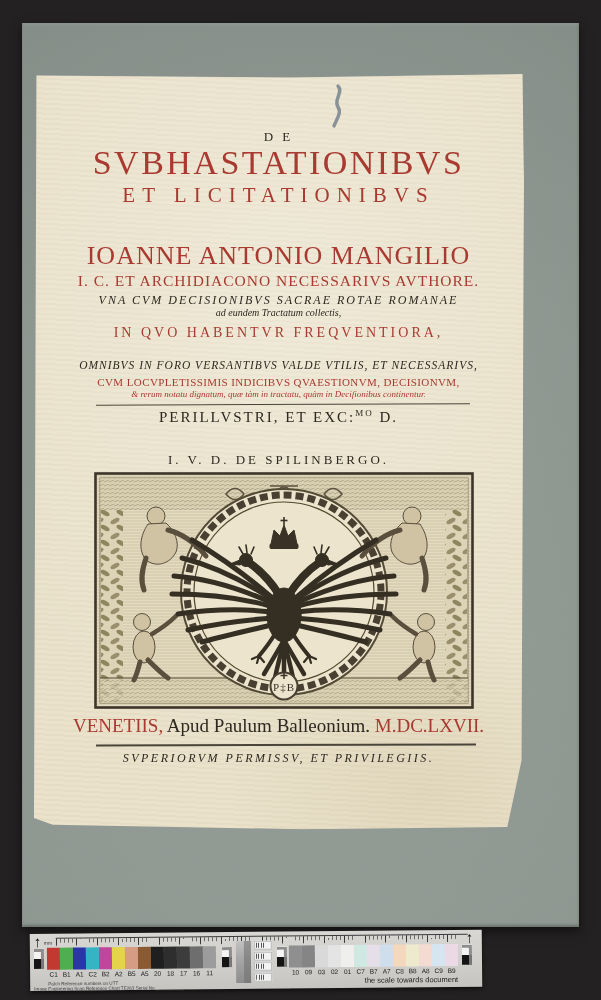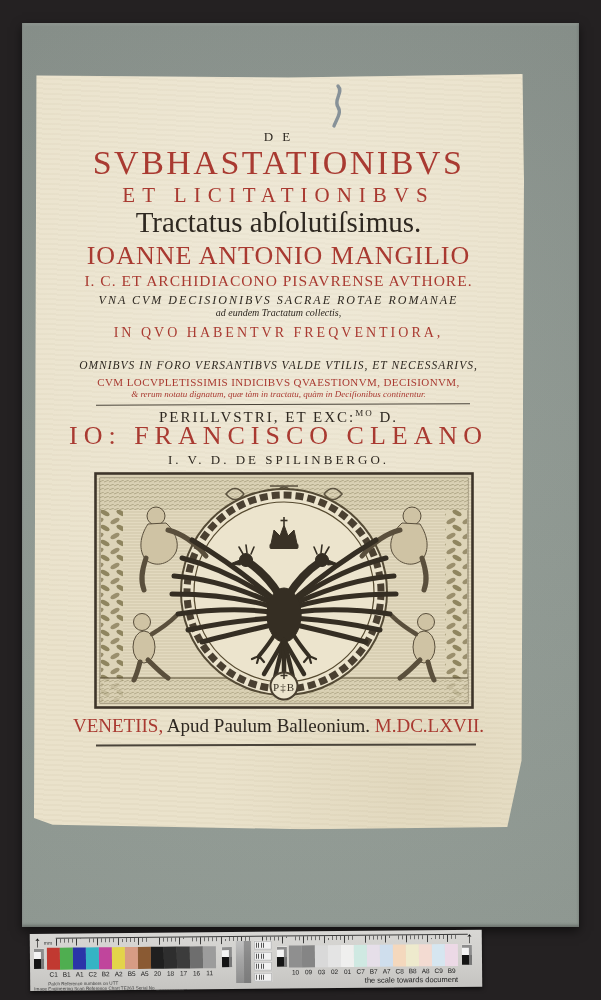--- a/index.html
+++ b/index.html
@@ -75,46 +75,44 @@
     <svg id="squiggle" viewBox="0 0 30 48">
       <path d="M17,4 C23,10 12,18 17,25 C21,31 15,38 13,44" fill="none" stroke="var(--pencil,#76838e)" stroke-width="3.4" stroke-linecap="round" opacity="0.85"></path>
     </svg>
 
     <div class="cline ls3" style="top:55px;font-size:13px;">D E</div>
 
     <div class="cline red" style="top:70px;font-size:34px;letter-spacing:2.5px;">SVBHASTATIONIBVS</div>
 
     <div class="cline red" style="top:109px;font-size:21px;letter-spacing:7px;">ET LICITATIONIBVS</div>
 
-    <div class="cline" style="top:132px;font-size:29px;">Tractatus abſolutiſsimus.</div>
 
     <div class="cline red" style="top:167px;font-size:26px;letter-spacing:1px;">IOANNE ANTONIO MANGILIO</div>
 
-    <div class="cline red" style="top:198px;font-size:15.5px;letter-spacing:1px;">I. C. ET ARCHIDIACONO PISAVRENSE AVTHORE.</div>
+    <div class="cline red" style="top:198px;font-size:15.5px;letter-spacing:1px;">I. C. ET ARCHIDIACONO NECESSARIVS AVTHORE.</div>
 
     <div class="cline ital ls2" style="top:219px;font-size:12px;">VNA CVM DECISIONIBVS SACRAE ROTAE ROMANAE</div>
 
     <div class="cline ital" style="top:233px;font-size:10px;">ad eundem Tractatum collectis,</div>
 
     <div class="cline red ls3" style="top:251px;font-size:14px;">IN QVO HABENTVR FREQVENTIORA,</div>
 
 
     <div class="cline ital ls1" style="top:285px;font-size:11.5px;">OMNIBVS IN FORO VERSANTIBVS VALDE VTILIS, ET NECESSARIVS,</div>
 
     <div class="cline red" style="top:302px;font-size:11px;letter-spacing:0.4px;">CVM LOCVPLETISSIMIS INDICIBVS QVAESTIONVM, DECISIONVM,</div>
 
     <div class="cline red ital" style="top:315px;font-size:9px;">&amp; rerum notatu dignatum, quæ tàm in tractatu, quàm in Deciſionibus continentur.</div>
 
     <div class="rule" style="left:63px;top:330px;width:374px;transform:rotate(-0.2deg);"></div>
 
     <div class="cline ls2" style="top:334px;font-size:15px;">
       <span>PERILLVSTRI, ET EXC:</span><sup class="mo">MO</sup><span> D.</span>
     </div>
 
-    <div class="cline red" style="top:347px;font-size:26px;letter-spacing:6px;">IO: FRANCISCO CLEANO</div>
 
     <div class="cline ls3" style="top:378px;font-size:13px;text-align:center;">I. V. D. DE SPILINBERGO.</div>
 
     <svg id="plate" viewBox="0 0 380 237">
       <defs>
         <pattern id="hatch" width="4" height="3" patternUnits="userSpaceOnUse">
           <rect width="4" height="3" fill="#e3dac0"></rect>
           <line x1="0" y1="1" x2="4" y2="1" stroke="#c6bc9e" stroke-width="0.7"></line>
         </pattern>
         <pattern id="hatch2" width="5" height="4" patternUnits="userSpaceOnUse">
@@ -237,20 +235,21 @@
         <text x="190" y="219" text-anchor="middle" font-size="11" font-family="Liberation Serif, serif" fill="#3a3226" letter-spacing="1">P‡B</text>
       </g>
     </svg>
 
     <div class="cline" style="top:641px;font-size:19px;">
       <span class="red">VENETIIS,</span><span> Apud Paulum Balleonium. </span><span class="red">M.DC.LXVII.</span>
     </div>
 
     <div class="rule" style="left:63px;top:670px;width:380px;height:2px;transform:rotate(-0.15deg);"></div>
 
+    <div class="cline ital" style="top:677px;font-size:12px;letter-spacing:2.5px;">SVPERIORVM PERMISSV, ET PRIVILEGIIS.</div>
   </div>
 
   <div id="scalebar">
     <div class="bar-arrow" style="left:4px;">↑</div>
     <div class="bar-arrow" style="left:436px;">↑</div>
     <div id="mm-label">mm</div>
     <div id="ruler"></div>
 
     <div class="split-patch" style="left:4px;"></div>
     <div class="patch-row" style="left:17px;">

